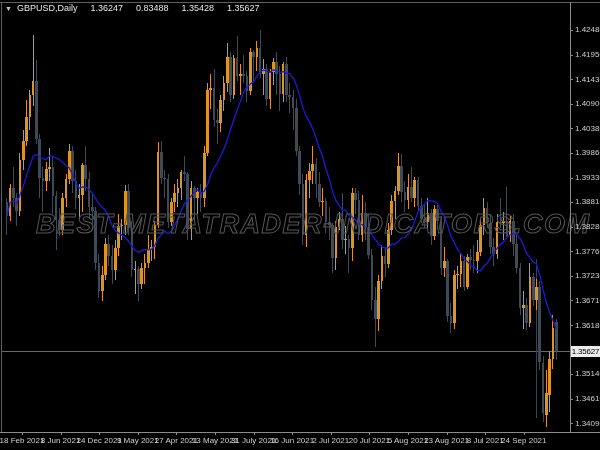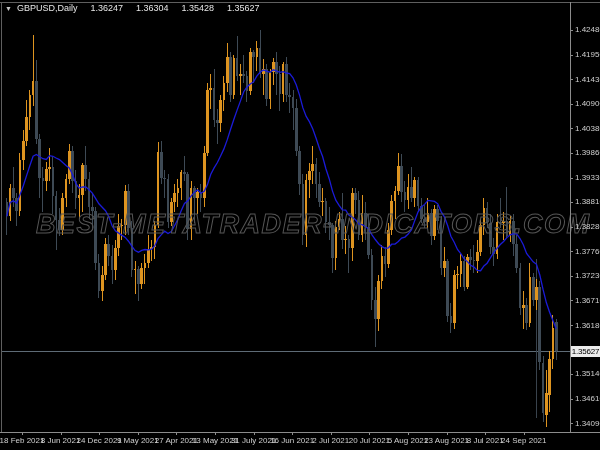--- a/index.html
+++ b/index.html
@@ -726,21 +726,21 @@
 
   <div class="frame top"></div>
   <div class="frame left"></div>
   <div class="axis-border-right"></div>
   <div class="axis-border-bottom"></div>
 
   <div id="header">
     <span class="win-icon">▼</span>
     <span>GBPUSD,Daily</span>
     <span class="val">1.36247</span>
-    <span class="val">1.36304</span>
+    <span class="val">0.83488</span>
     <span class="val">1.35428</span>
     <span class="val">1.35627</span>
   </div>
 
   <div id="price-axis">
     <div id="price-tag" style="top: 345.571px; background: rgb(236, 236, 236); color: rgb(0, 0, 0);">1.35627</div>
   <div class="y-tick" style="top: 29.9327px;"></div>
       <div class="y-label" style="top: 25.4327px; color: rgb(207, 207, 207);">1.42480</div>
       <div class="y-tick" style="top: 54.7691px;"></div>
       <div class="y-label" style="top: 50.2691px; color: rgb(207, 207, 207);">1.41950</div>

